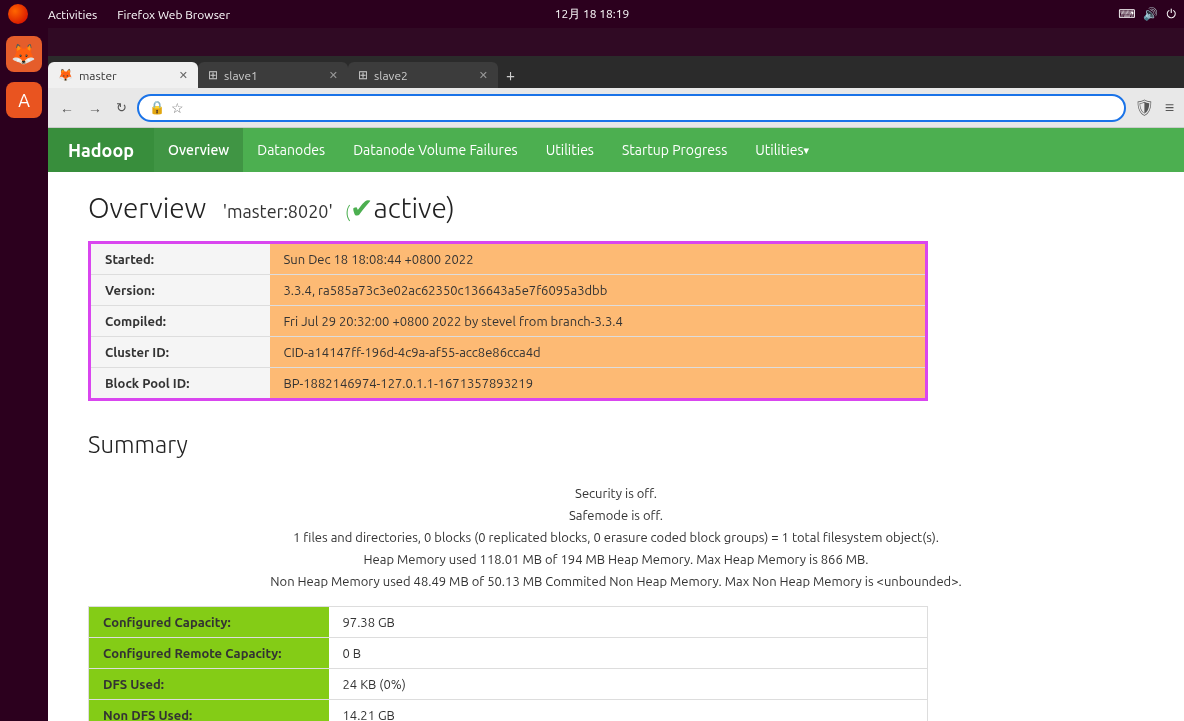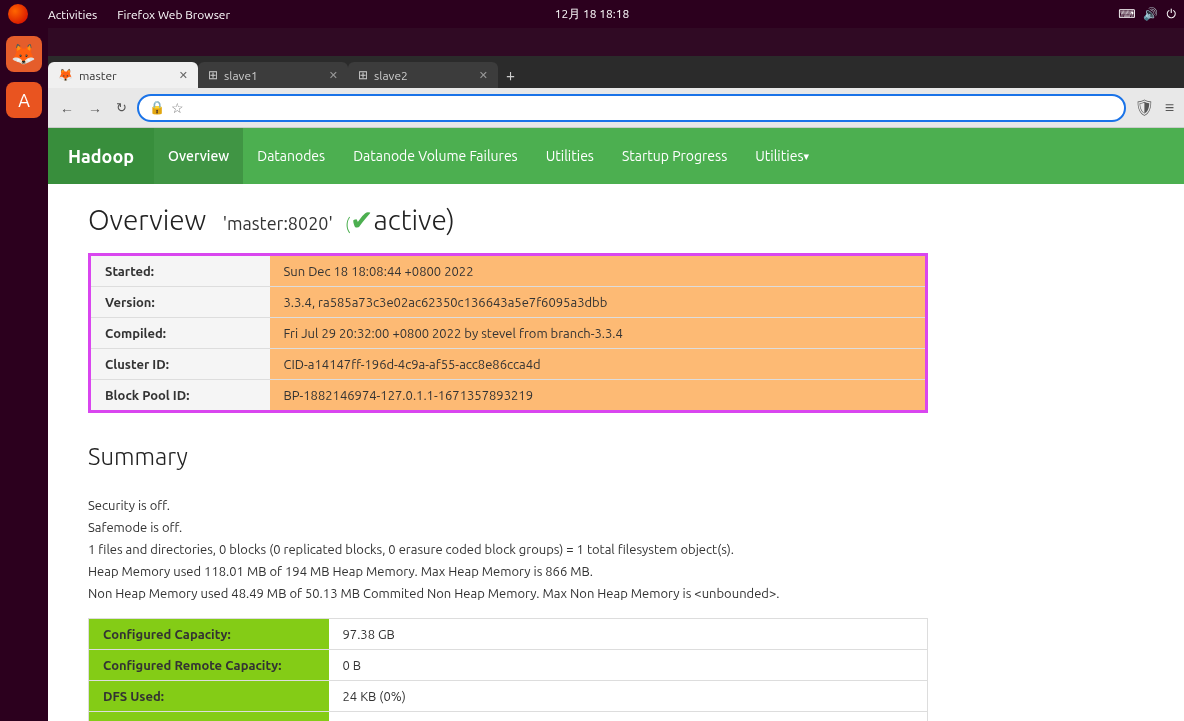--- a/index.html
+++ b/index.html
@@ -97,21 +97,21 @@
     }
     .bookmark-btn { color: #777; font-size: 14px; cursor: pointer; }
     .browser-actions { display: flex; gap: 6px; align-items: center; }
     .browser-action-btn { background: none; border: none; cursor: pointer; color: #555; font-size: 16px; padding: 2px; }
 
     
     .hadoop-nav {
       background: #4caf50;
       display: flex;
       align-items: center;
-      height: 56px;
+      height: 44px;
       padding: 0 0;
     }
     .hadoop-brand {
       background: #388e3c;
       color: #fff;
       font-size: 18px;
       font-weight: bold;
       padding: 0 20px;
       height: 100%;
       display: flex;
@@ -178,20 +178,21 @@
       font-weight: 300;
       color: #222;
       margin-bottom: 24px;
     }
 
     .summary-text {
       font-size: 13px;
       color: #333;
       line-height: 1.7;
       margin-bottom: 14px;
+      text-align: center;
     }
 
     .summary-table {
       width: 840px;
       border-collapse: collapse;
       border: 1px solid #ddd;
     }
     .summary-table tr {
       border-bottom: 1px solid #ddd;
     }
@@ -264,21 +265,21 @@
   </style>
 </head>
 <body>
 
 <div class="os-topbar">
   <div class="os-topbar-left">
     <div class="ubuntu-dot"></div>
     <span>Activities</span>
     <span style="display:flex;align-items:center;gap:4px;">Firefox Web Browser</span>
   </div>
-  <div class="os-topbar-center">12月 18  18:18</div>
+  <div class="os-topbar-center">12月 18  18:19</div>
   <div class="os-topbar-right">
     <span>⌨</span>
     <span>🔊</span>
     <span>⏻</span>
   </div>
 </div>
 
 <div class="ubuntu-sidebar">
   <div class="sidebar-icon firefox">
     <span style="font-size:20px;">🦊</span>

